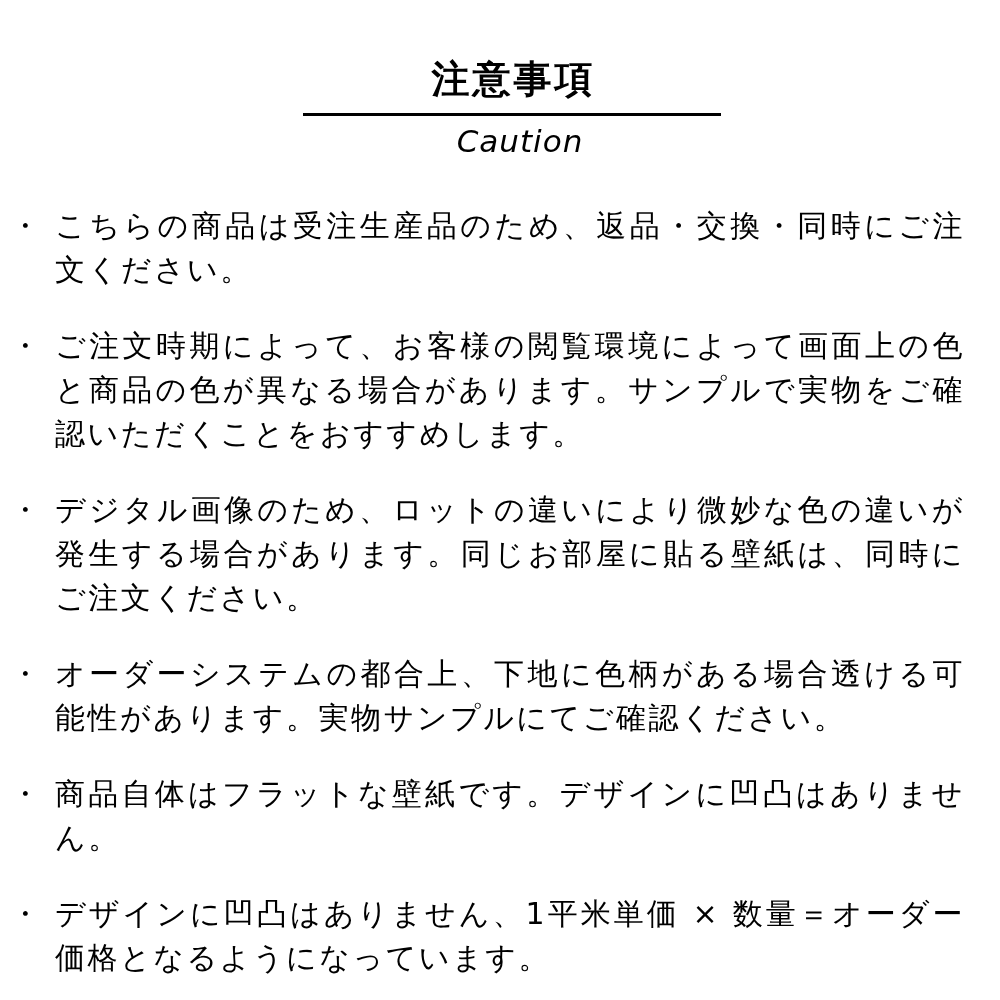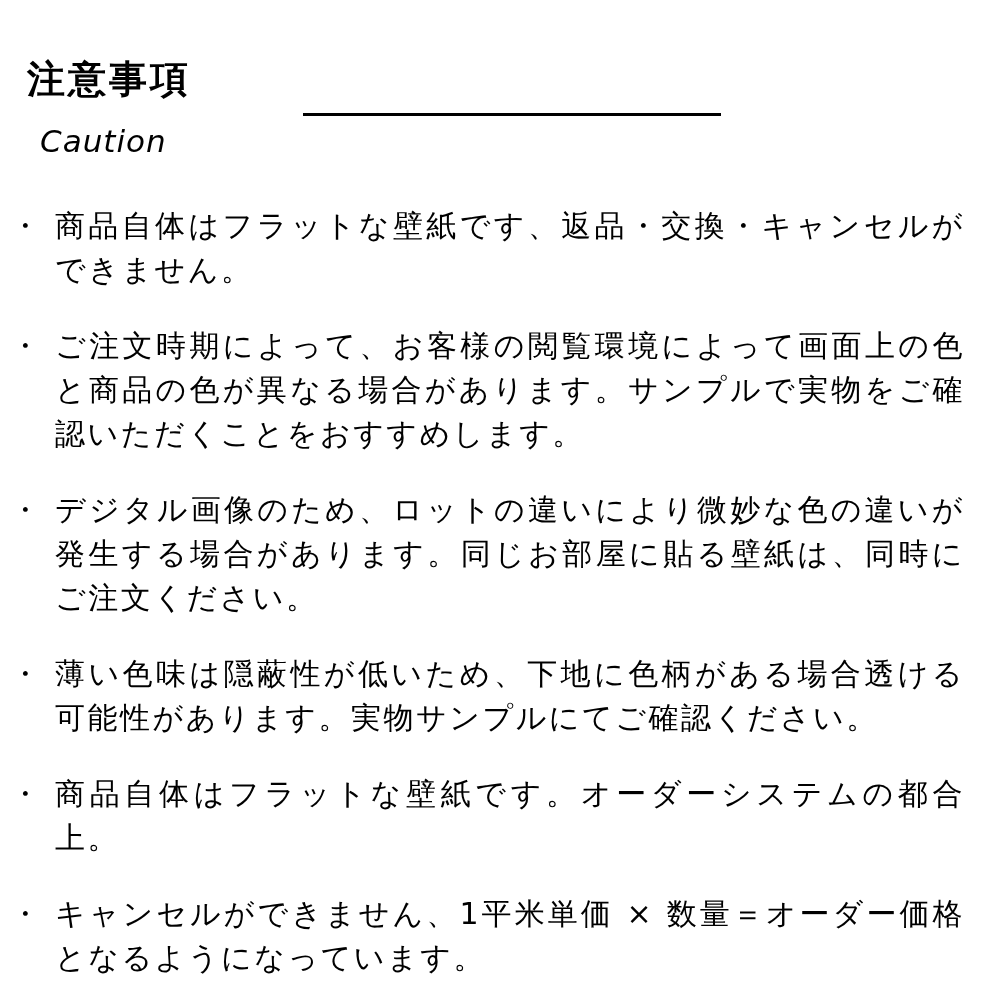--- a/index.html
+++ b/index.html
@@ -12,21 +12,21 @@
     width: 1000px;
     height: 1000px;
     margin: 0 auto;
     background: #ffffff;
     color: #000000;
     font-family: "DejaVu Sans", "Liberation Sans", sans-serif;
     box-sizing: border-box;
     overflow: hidden;
   }
   .header {
-    text-align: left;
+    text-align: center;
     padding-top: 56px;
     padding-left: 24px;
   }
   .title {
     margin: 0;
     font-size: 38px;
     font-weight: 700;
     letter-spacing: 3px;
     text-indent: 3px;
     line-height: 46px;
@@ -80,36 +80,36 @@
 <div class="page">
   <div class="header">
     <h1 class="title">注意事項</h1>
     <div class="divider"></div>
     <p class="subtitle">Caution</p>
   </div>
 
   <ul class="caution-list">
     <li class="caution-item">
       <span class="bullet">・</span>
-      <span class="item-text">商品自体はフラットな壁紙です、返品・交換・キャンセルができません。</span>
+      <span class="item-text">こちらの商品は受注生産品のため、返品・交換・同時にご注文ください。</span>
     </li>
     <li class="caution-item">
       <span class="bullet">・</span>
       <span class="item-text">ご注文時期によって、お客様の閲覧環境によって画面上の色と商品の色が異なる場合があります。サンプルで実物をご確認いただくことをおすすめします。</span>
     </li>
     <li class="caution-item">
       <span class="bullet">・</span>
       <span class="item-text">デジタル画像のため、ロットの違いにより微妙な色の違いが発生する場合があります。同じお部屋に貼る壁紙は、同時にご注文ください。</span>
     </li>
     <li class="caution-item">
       <span class="bullet">・</span>
-      <span class="item-text">薄い色味は隠蔽性が低いため、下地に色柄がある場合透ける可能性があります。実物サンプルにてご確認ください。</span>
+      <span class="item-text">オーダーシステムの都合上、下地に色柄がある場合透ける可能性があります。実物サンプルにてご確認ください。</span>
     </li>
     <li class="caution-item">
       <span class="bullet">・</span>
-      <span class="item-text">商品自体はフラットな壁紙です。オーダーシステムの都合上。</span>
+      <span class="item-text">商品自体はフラットな壁紙です。デザインに凹凸はありません。</span>
     </li>
     <li class="caution-item">
       <span class="bullet">・</span>
-      <span class="item-text">キャンセルができません、1平米単価 × 数量＝オーダー価格となるようになっています。</span>
+      <span class="item-text">デザインに凹凸はありません、1平米単価 × 数量＝オーダー価格となるようになっています。</span>
     </li>
   </ul>
 </div>
 
 </body></html>

